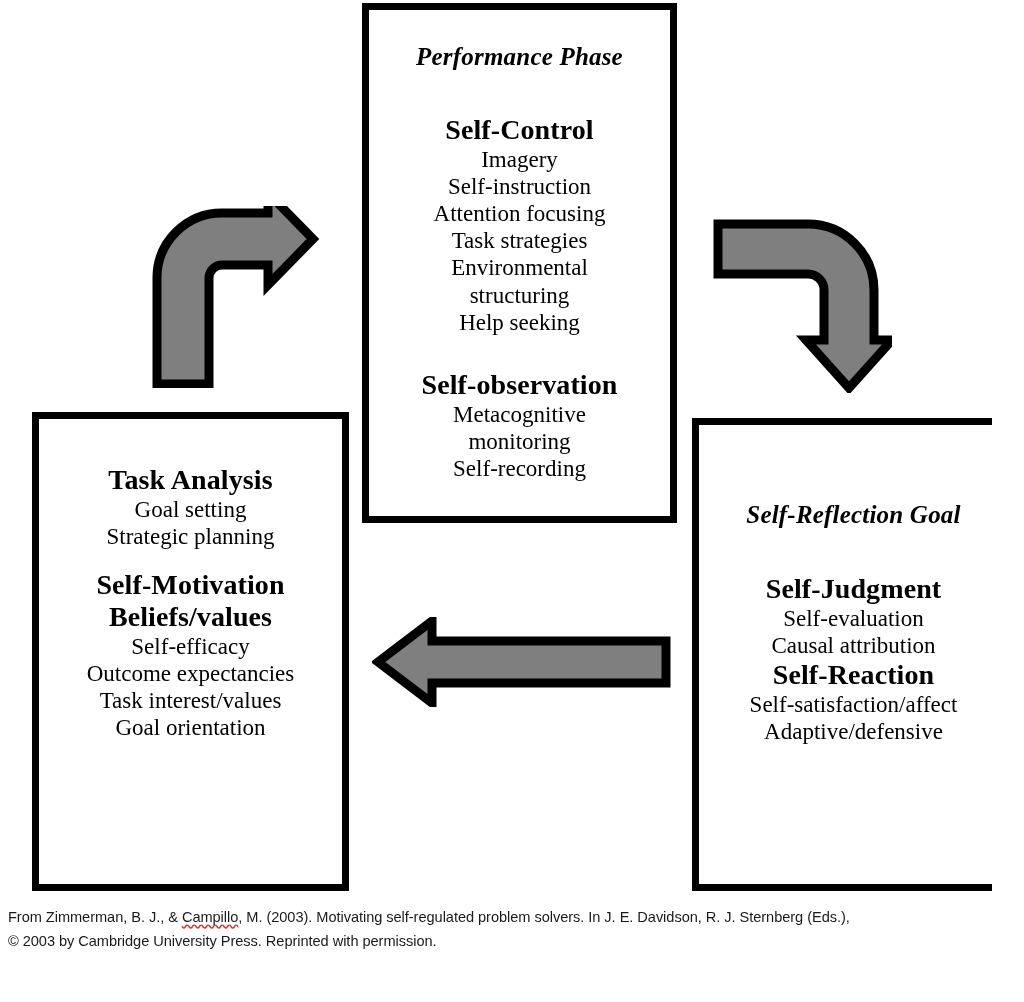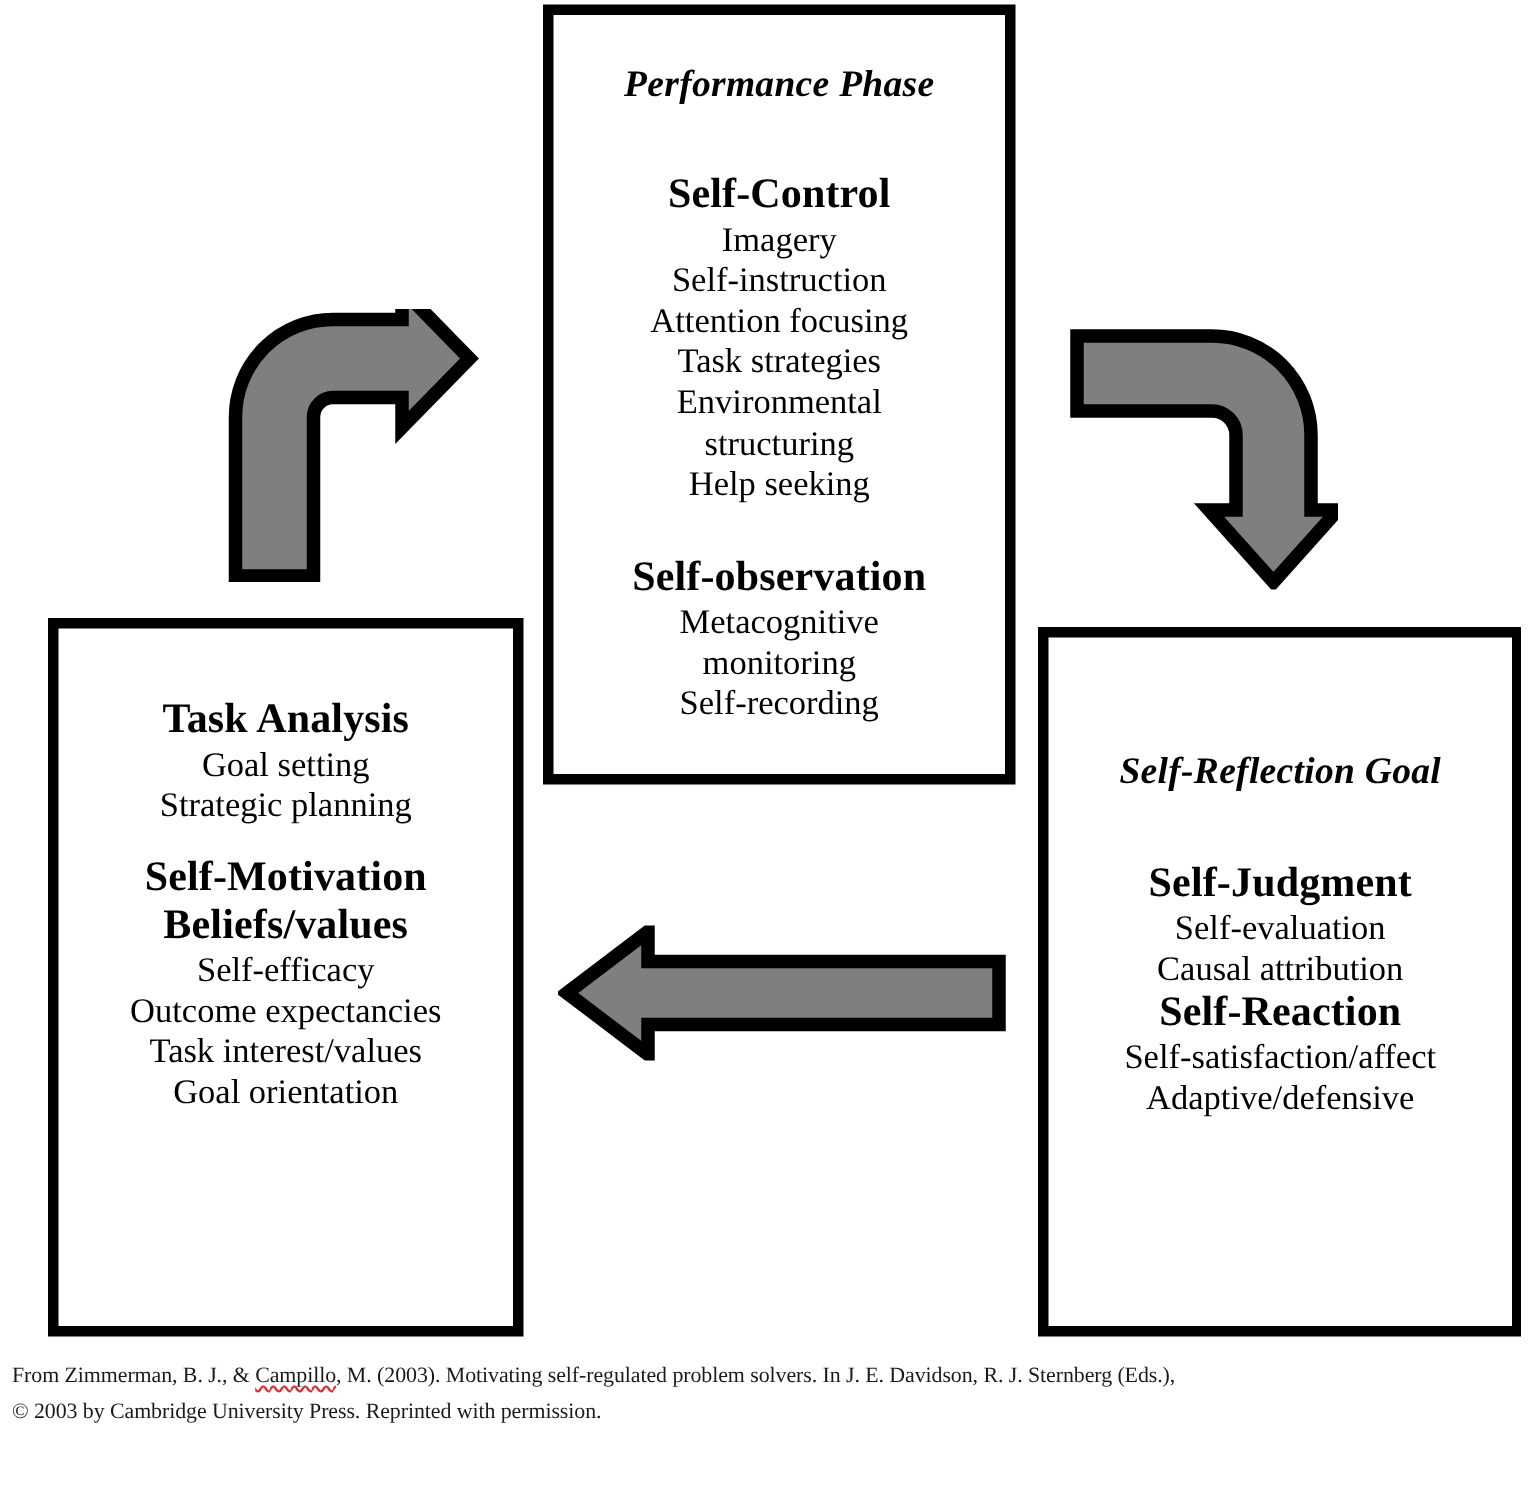--- a/index.html
+++ b/index.html
@@ -8,21 +8,20 @@
     padding: 0;
     background: #ffffff;
   }
   #page {
     position: relative;
     width: 992px;
     height: 1002px;
     background: #ffffff;
     overflow: hidden;
     font-family: "Liberation Serif", "DejaVu Serif", serif;
-    padding-left: 22px;
   }
 
   
   .phase-box {
     position: absolute;
     box-sizing: border-box;
     border: 7px solid #000000;
     background: #ffffff;
     text-align: center;
     color: #000000;
@@ -105,21 +104,21 @@
     width: 300px;
     height: 90px;
   }
 
   
   #caption {
     position: absolute;
     left: 8px;
     top: 906px;
     width: 1010px;
-    font-family: Liberation Serif, serif;
+    font-family: Liberation Sans, sans-serif;
     font-size: 14.6px;
     line-height: 1.62;
     color: #1a1a1a;
     letter-spacing: -0.05px;
   }
   #caption .ital {
     font-style: italic;
   }
   #caption .misspelled {
     text-decoration: underline wavy #e03030;

